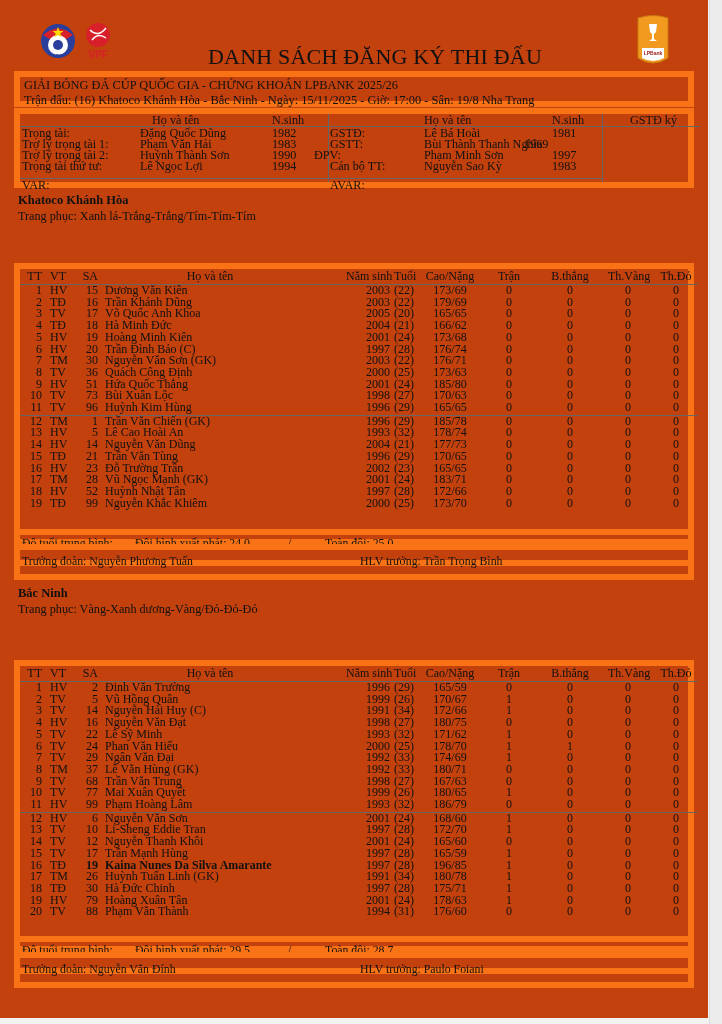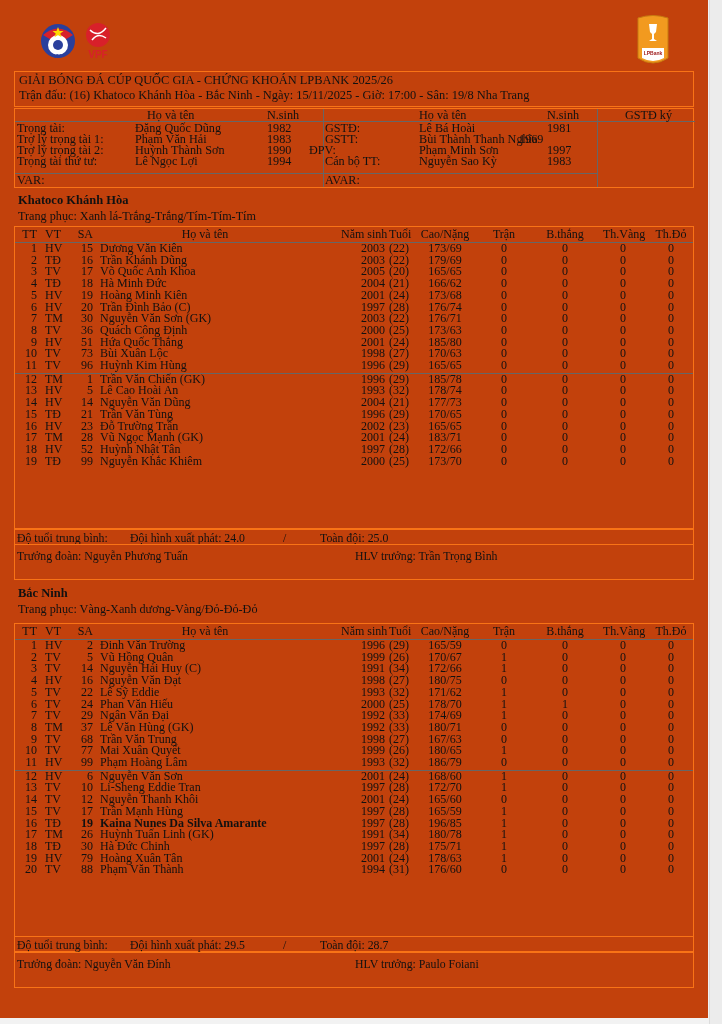--- a/index.html
+++ b/index.html
@@ -2,29 +2,29 @@
 <html><head>
 <meta charset="utf-8">
 <style>
   html, body { margin:0; padding:0; }
   body { width:722px; height:1024px; background:#f2f2f2; font-family:"Liberation Serif", serif; color:#111; position:relative; overflow:hidden; }
   .page { position:absolute; left:0; top:0; width:708px; height:1018px; background:#c2410c; }
   .scrollbar { position:absolute; right:0; top:0; width:12px; height:1024px; background:#ececec; border-left:1px solid #dcdcdc; }
   .logo-left { position:absolute; left:40px; top:18px; width:80px; height:46px; }
   .logo-right { position:absolute; left:634px; top:14px; width:38px; height:54px; }
   .doc-title { position:absolute; left:208px; top:44px; font-size:22px; letter-spacing:0.2px; }
-  .box { position:absolute; border:1px solid #f97316; box-sizing:border-box; }
+  .box { position:absolute; border:6px solid #f97316; box-sizing:border-box; }
   .comp { left:14px; top:71px; width:680px; height:36px; padding:1px 4px; font-size:12.4px; line-height:15px; }
   .off { left:14px; top:108px; width:680px; height:80px; font-size:12.2px; }
   .off .vline { position:absolute; top:0; bottom:0; border-left:1px solid #666; }
   .off .hline { position:absolute; border-top:1px solid #666; }
   .off .r { position:absolute; white-space:nowrap; line-height:11.2px; }
   .team-name { position:absolute; left:18px; font-size:12.5px; font-weight:bold; }
   .team-kit { position:absolute; left:18px; font-size:12.2px; }
-  .squad { left:14px; width:680px; font-size:12px; }
+  .squad { left:14px; width:680px; font-size:12px;margin-top:37px; }
   .squad .row { position:absolute; left:0; width:678px; height:11.7px; line-height:11.7px; white-space:nowrap; }
   .squad .row span { position:absolute; top:0; }
   .c-tt { left:0; width:22px; text-align:right; }
   .c-vt { left:30px; }
   .c-sa { left:58px; width:20px; text-align:right; }
   .c-name { left:85px; }
   .c-ns { left:326px; width:44px; text-align:right; }
   .c-age { left:374px; width:28px; text-align:left; }
   .c-hw { left:404px; width:52px; text-align:center; }
   .c-tr { left:474px; width:30px; text-align:center; }
@@ -60,20 +60,21 @@
     </g>
   </svg>
 
   <svg class="logo-right" viewBox="0 0 38 54">
     <path d="M4 4 Q19 -1 34 4 L34 44 Q19 54 4 44 Z" fill="#f29a1f" stroke="#c77a10" stroke-width="1"></path>
     <path d="M8 34 L30 34 L30 44 Q19 50 8 44 Z" fill="#ffffff"></path>
     <path d="M15 10 L23 10 L22 18 L20 20 L20 25 L23 27 L15 27 L18 25 L18 20 L16 18 Z" fill="#ffffff"></path>
     <text x="19" y="41" font-size="5" text-anchor="middle" fill="#a02020" font-family="Liberation Sans, sans-serif" font-weight="bold">LPBank</text>
   </svg>
 
+  <div class="doc-title">DANH SÁCH ĐĂNG KÝ THI ĐẤU</div>
 
   <div class="box comp">
     <div>GIẢI BÓNG ĐÁ CÚP QUỐC GIA - CHỨNG KHOÁN LPBANK 2025/26</div>
     <div>Trận đấu: (16) Khatoco Khánh Hòa - Bắc Ninh - Ngày: 15/11/2025 - Giờ: 17:00 - Sân: 19/8 Nha Trang</div>
   </div>
 
   <div class="box off">
     <div class="vline" style="left:308px;"></div>
     <div class="vline" style="left:582px;"></div>
     <div class="hline" style="left:0; width:582px; top:12px;"></div>
@@ -475,21 +476,21 @@
         <span class="c-hw">180/75</span>
         <span class="c-tr">0</span>
         <span class="c-bt">0</span>
         <span class="c-tv">0</span>
         <span class="c-td">0</span>
       </div>
       <div class="row" style="top: 62.8px;">
         <span class="c-tt">5</span>
         <span class="c-vt">TV</span>
         <span class="c-sa">22</span>
-        <span class="c-name">Lê Sỹ Eddie</span>
+        <span class="c-name">Lê Sỹ Minh</span>
         <span class="c-ns">1993</span>
         <span class="c-age">(32)</span>
         <span class="c-hw">171/62</span>
         <span class="c-tr">1</span>
         <span class="c-bt">0</span>
         <span class="c-tv">0</span>
         <span class="c-td">0</span>
       </div>
       <div class="row" style="top: 74.5px;">
         <span class="c-tt">6</span>

